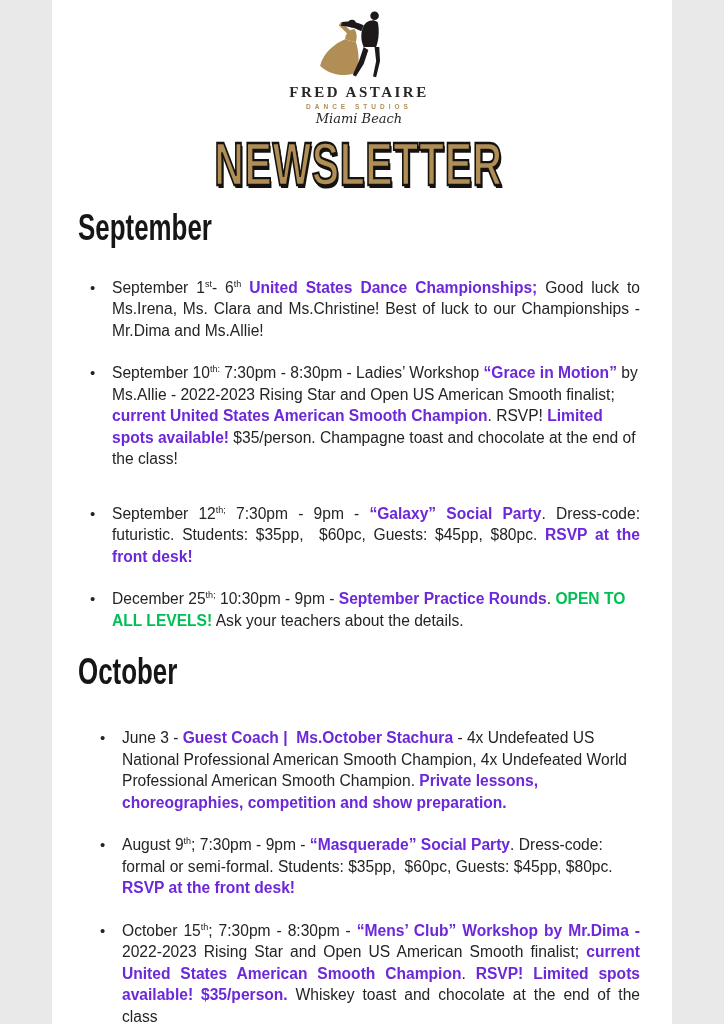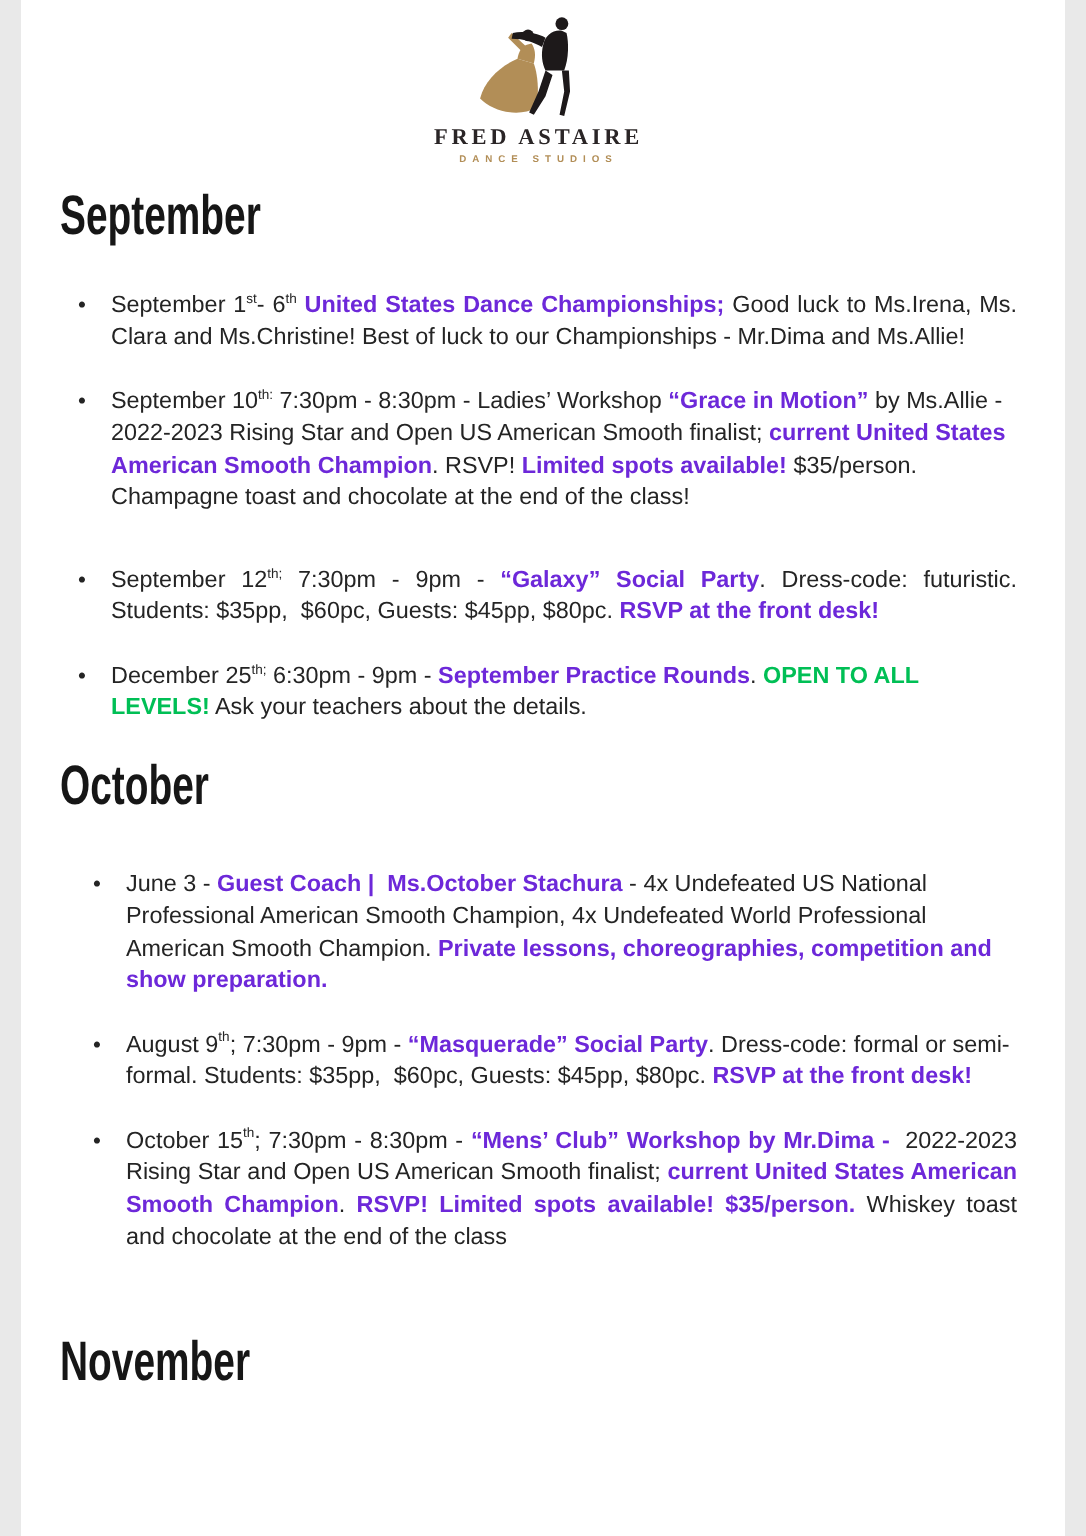--- a/index.html
+++ b/index.html
@@ -1,19 +1,19 @@
 <!DOCTYPE html>
 <html style="--gold: #b28e57; --green: #00bf55;"><head>
 <meta charset="utf-8">
 <style>
   * { margin:0; padding:0; box-sizing:border-box; }
   html,body { background:#e9e9e9; }
   body { font-family:"Liberation Sans", sans-serif; }
   .page {
-    position:relative; width:696px; height:1024px; margin:0 auto;
+    position:relative; width:620px; height:1024px; margin:0 auto;
     background:#ffffff; overflow:hidden;
     padding:8px 32px 0 26px;
     color:#242424;
   }
   
   .logo-block { text-align:center; }
   .couple-svg { display:block; margin:0 auto; }
   .brand-name {
     font-family:"Liberation Serif", serif;
     font-size:15px; font-weight:bold; letter-spacing:2.5px;
@@ -86,42 +86,46 @@
       <g fill="#1d191a">
         <circle cx="80" cy="10" r="5.5"></circle>
         <path d="M80,16 C72,15 66,20 64,28 C62,36 63,44 66,50 L82,50 C86,40 86,26 84,18 Z"></path>
         <path d="M66,22 C58,18 47,16 38,18 L37,23 C47,23 56,26 63,30 Z"></path>
         <path d="M66,50 L60,68 L52,86 L56,88 L66,72 L72,54 Z"></path>
         <path d="M80,50 L82,68 L78,88 L82,89 L87,68 L86,50 Z"></path>
       </g>
     </svg>
     <div class="brand-name">FRED ASTAIRE</div>
     <div class="sub-brand">DANCE STUDIOS</div>
+    <div class="location">Miami Beach</div>
   </header>
 
+  <div class="title-wrap">
+    <h1 class="newsletter-title">NEWSLETTER</h1>
+  </div>
 
   <main>
       <section class="section sec-september">
         <h2 class="section-heading">September</h2>
         <ul class="event-list">
           <li class="event-item justify">
             <span class="bullet">•</span>
             <p class="event-text"><span>September 1</span><sup>st</sup><span>- 6</span><sup>th</sup><span> </span><span class="b">United States Dance Championships;</span><span> Good luck to Ms.Irena, Ms. Clara and Ms.Christine! Best of luck to our Championships - Mr.Dima and Ms.Allie!</span></p>
           </li>
           <li class="event-item">
             <span class="bullet">•</span>
             <p class="event-text"><span>September 10</span><sup>th:</sup><span> 7:30pm - 8:30pm - Ladies’ Workshop </span><span class="b">“Grace in Motion”</span><span> by Ms.Allie - 2022-2023 Rising Star and Open US American Smooth finalist; </span><span class="b">current United States American Smooth Champion</span><span>. RSVP! </span><span class="b">Limited spots available!</span><span> $35/person. Champagne toast and chocolate at the end of the class!</span></p>
           </li>
           <li class="event-item justify gap-large">
             <span class="bullet">•</span>
             <p class="event-text"><span>September 12</span><sup>th;</sup><span> 7:30pm - 9pm - </span><span class="b">“Galaxy” Social Party</span><span>. Dress-code: futuristic. Students: $35pp,  $60pc, Guests: $45pp, $80pc. </span><span class="b">RSVP at the front desk!</span></p>
           </li>
           <li class="event-item">
             <span class="bullet">•</span>
-            <p class="event-text"><span>December 25</span><sup>th;</sup><span> 6:30pm - 9pm - </span><span class="b">September Practice Rounds</span><span>. </span><span class="b green">OPEN TO ALL LEVELS!</span><span> Ask your teachers about the details.</span></p>
+            <p class="event-text"><span>December 25</span><sup>th;</sup><span> 10:30pm - 9pm - </span><span class="b">September Practice Rounds</span><span>. </span><span class="b green">OPEN TO ALL LEVELS!</span><span> Ask your teachers about the details.</span></p>
           </li>
         </ul>
       </section>
       <section class="section sec-october">
         <h2 class="section-heading">October</h2>
         <ul class="event-list">
           <li class="event-item">
             <span class="bullet">•</span>
             <p class="event-text"><span>June 3 - </span><span class="b">Guest Coach |  Ms.October Stachura</span><span> - 4x Undefeated US National Professional American Smooth Champion, 4x Undefeated World Professional American Smooth Champion. </span><span class="b">Private lessons, choreographies, competition and show preparation.</span></p>
           </li>

